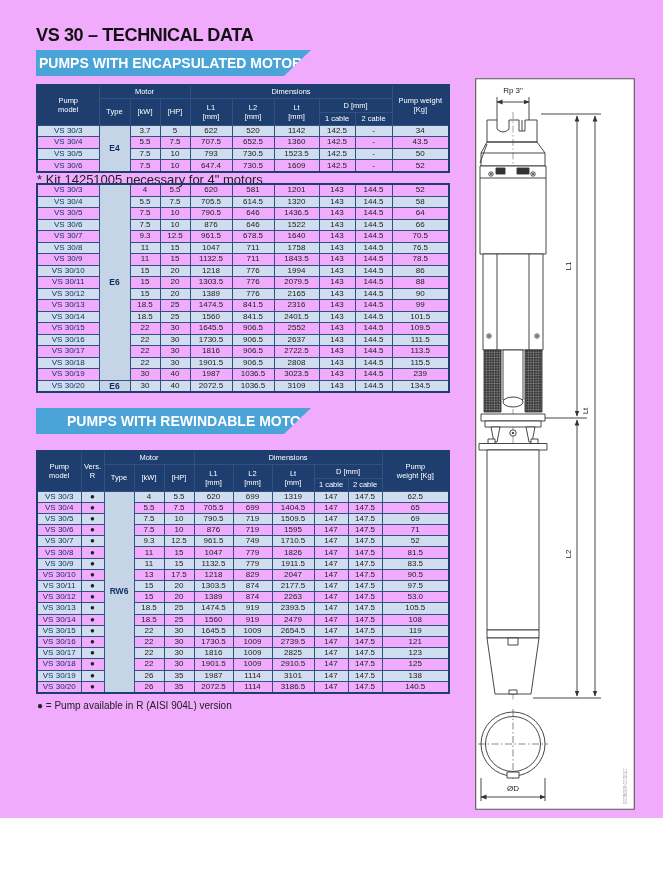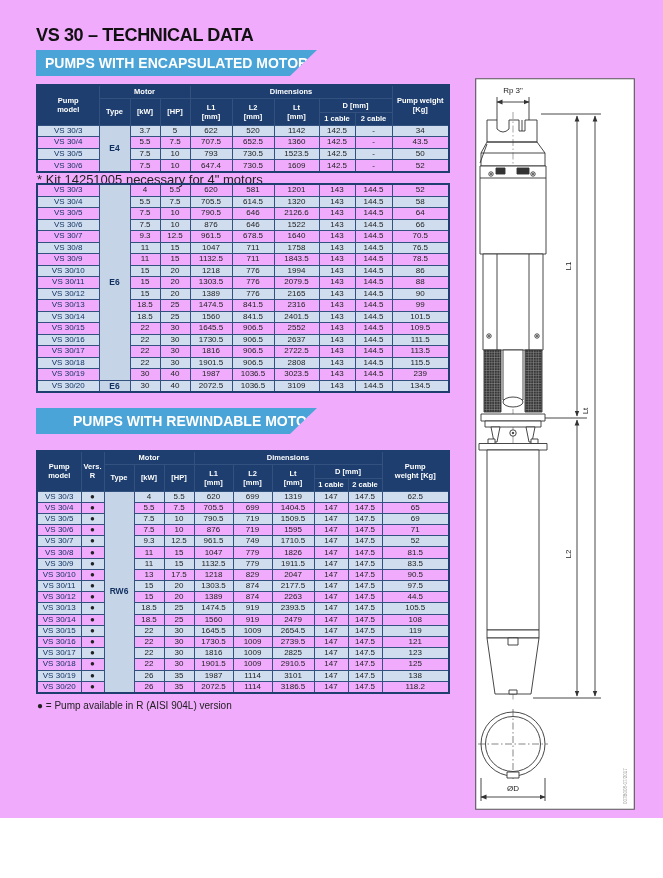--- a/index.html
+++ b/index.html
@@ -1,31 +1,31 @@
 <!DOCTYPE html>
 <html><head>
 <meta charset="utf-8">
 <style>
   html,body{margin:0;padding:0;background:#fff;}
   .page{position:relative;width:663px;height:818px;background:#f0abfc;overflow:hidden;
         font-family:"Liberation Sans",sans-serif;}
   .title{position:absolute;left:36px;top:24px;font-size:19px;font-weight:800;color:#111;
          letter-spacing:-0.4px;transform:scaleX(0.95);transform-origin:left;white-space:nowrap;}
   .banner{position:absolute;left:36px;width:272px;height:26px;background:#4aa4d8;color:#fff;
-          font-weight:700;font-size:14px;line-height:26px;padding-left:9px;letter-spacing:0px;
+          font-weight:700;font-size:14px;line-height:26px;padding-left:3px;letter-spacing:0px;
           clip-path:polygon(0 0,100% 0,calc(100% - 27px) 100%,0 100%);white-space:nowrap;}
   .banner.b1{top:50px;}
   .banner.b2{top:408px;text-align:right;}
   table{position:absolute;left:36px;border-collapse:collapse;table-layout:fixed;width:414px;}
   .t1a{top:84px;}
   .t1b{top:183px;}
   .t2{top:450px;}
   th,td{border:1px solid #33517e;padding:0;text-align:center;vertical-align:middle;overflow:hidden;}
   table{border:2px solid #1d3e6f;}
-  th{background:#1d3e6f;color:#fff;font-size:7.5px;font-weight:700;line-height:1.2;white-space:pre-line;}
+  th{background:#1d3e6f;color:#fff;font-size:7.5px;font-weight:400;line-height:1.2;white-space:pre-line;}
   td{font-size:8px;color:#222;height:10.6px;line-height:1;}
   .t1b td{height:10.5px;}
   .t2 td{height:10.2px;}
   td.model{font-weight:400;color:#0f2f5f;}
   td.type{background:#c6d4e7;font-weight:700;color:#0f2f5f;font-size:8.5px;}
   td.vers{font-size:8px;}
   tr.shade td{background:#cfddee;}
   tr.shade td.type, tr td.type{background:#c6d4e7;}
   .hr1{height:13px;} .hr2{height:14px;} .hr3{height:13px;}
   .note{position:absolute;left:37px;top:172px;font-size:13px;color:#222;}
@@ -170,21 +170,21 @@
           <td>143</td>
           <td>144.5</td>
           <td>58</td>
         </tr>
         <tr>
           <td class="model">VS 30/5</td>
           <td>7.5</td>
           <td>10</td>
           <td>790.5</td>
           <td>646</td>
-          <td>2126.6</td>
+          <td>1436.5</td>
           <td>143</td>
           <td>144.5</td>
           <td>64</td>
         </tr>
         <tr class="shade">
           <td class="model">VS 30/6</td>
           <td>7.5</td>
           <td>10</td>
           <td>876</td>
           <td>646</td>
@@ -508,21 +508,21 @@
         <tr>
           <td class="model">VS 30/12</td>
           <td class="vers">●</td>
           <td>15</td>
           <td>20</td>
           <td>1389</td>
           <td>874</td>
           <td>2263</td>
           <td>147</td>
           <td>147.5</td>
-          <td>44.5</td>
+          <td>53.0</td>
         </tr>
         <tr class="shade">
           <td class="model">VS 30/13</td>
           <td class="vers">●</td>
           <td>18.5</td>
           <td>25</td>
           <td>1474.5</td>
           <td>919</td>
           <td>2393.5</td>
           <td>147</td>
@@ -604,21 +604,21 @@
         <tr>
           <td class="model">VS 30/20</td>
           <td class="vers">●</td>
           <td>26</td>
           <td>35</td>
           <td>2072.5</td>
           <td>1114</td>
           <td>3186.5</td>
           <td>147</td>
           <td>147.5</td>
-          <td>118.2</td>
+          <td>140.5</td>
         </tr>
       </tbody>
   </table>
 
   <div class="foot">● = Pump available in R (AISI 904L) version</div>
 
   <svg class="drawing" viewBox="0 0 160 732" xmlns="http://www.w3.org/2000/svg">
     <defs>
       <marker id="ar" markerWidth="7" markerHeight="7" refX="5.5" refY="3" orient="auto-start-reverse" markerUnits="userSpaceOnUse">
         <path d="M0,0.6 L6,3 L0,5.4 Z" fill="#333"></path>

